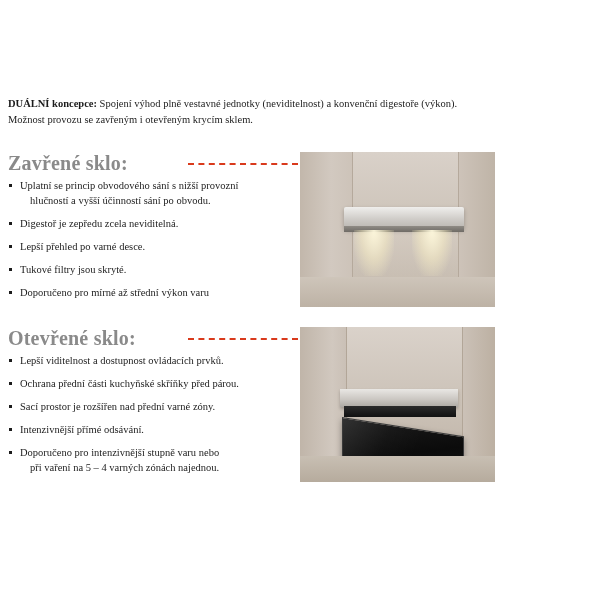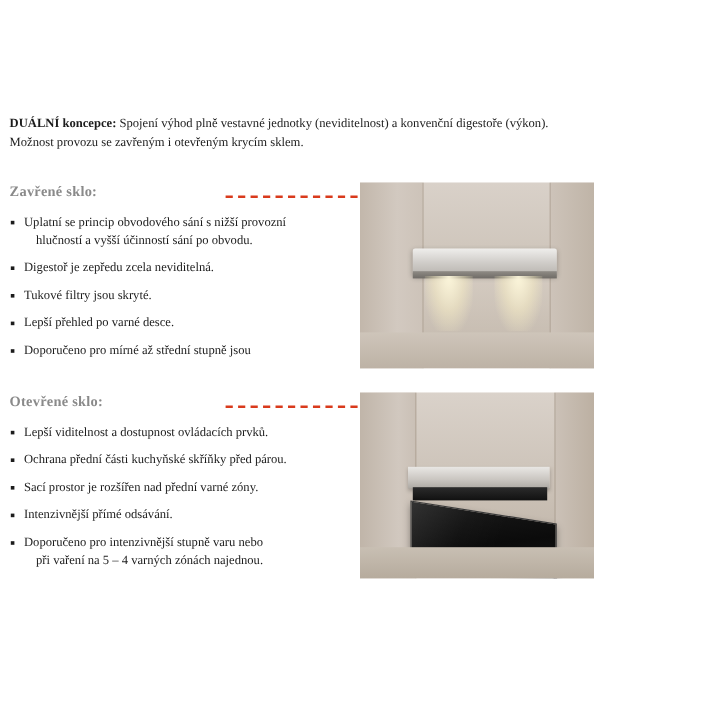--- a/index.html
+++ b/index.html
@@ -34,21 +34,21 @@
     line-height: 16px;
     color: #1c1c1c;
   }
   .intro .lead {
     font-weight: bold;
   }
 
   
   .section-heading {
     position: absolute;
-    font-size: 12px;
+    font-size: 20px;
     font-weight: bold;
     color: #8a8a8a;
     letter-spacing: 0.2px;
   }
   #heading-closed { left: 8px; top: 152px; }
   #heading-open   { left: 8px; top: 327px; }
 
   
   .dash-rule {
     position: absolute;
@@ -203,27 +203,27 @@
 
   <div class="bullets" id="bullets-closed">
     <div class="bullet">
       <span>Uplatní se princip obvodového sání s nižší provozní</span>
       <span class="cont">hlučností a vyšší účinností sání po obvodu.</span>
     </div>
     <div class="bullet">
       <span>Digestoř je zepředu zcela neviditelná.</span>
     </div>
     <div class="bullet">
+      <span>Lepší přehled po varné desce.</span>
+    </div>
+    <div class="bullet">
       <span>Tukové filtry jsou skryté.</span>
     </div>
     <div class="bullet">
-      <span>Lepší přehled po varné desce.</span>
-    </div>
-    <div class="bullet">
-      <span>Doporučeno pro mírné až střední stupně jsou</span>
+      <span>Doporučeno pro mírné až střední výkon varu</span>
     </div>
   </div>
 
   <div class="photo" id="photo-closed">
     <div class="p1-bg"></div>
     <div class="p1-ceil"></div>
     <div class="p1-wall"></div>
     <div class="p1-cabL"></div>
     <div class="p1-cabR"></div>
     <div class="p1-hood"></div>

